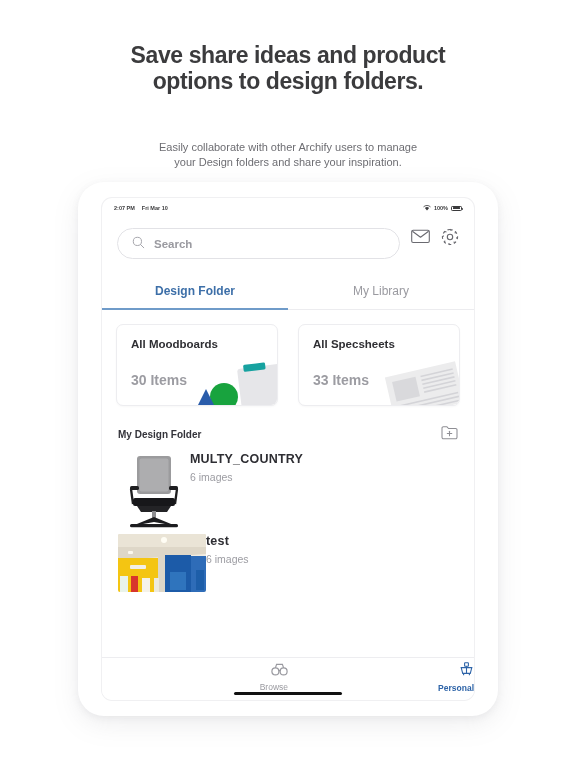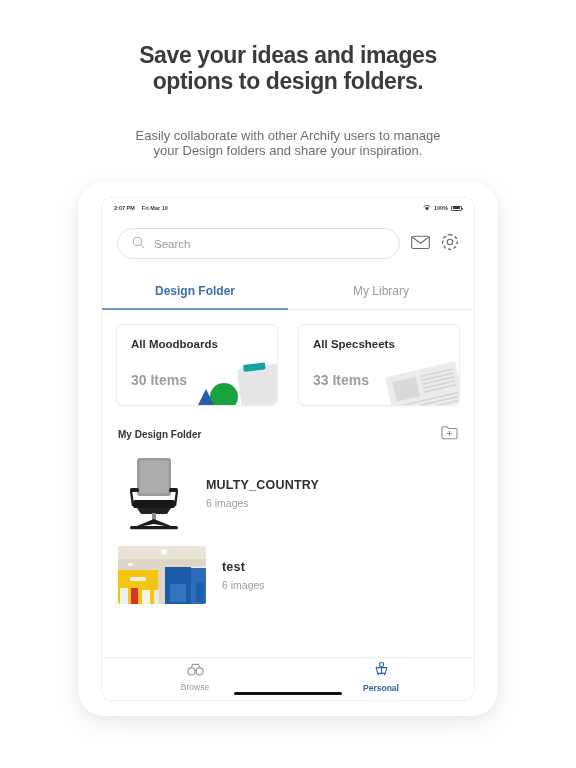--- a/index.html
+++ b/index.html
@@ -17,22 +17,22 @@
     text-align:center;
   }
   .promo-title{
     margin:0; padding-top:42px;
     font-size:23px; line-height:26px;
     font-weight:bold; color:#3b3b3d;
     letter-spacing:-0.4px;
   }
   .promo-title span{display:block;}
   .promo-sub{
-    margin:4px; padding-top:30px;
-    font-size:13px; line-height:15px;
+    margin:16px; padding-top:30px;
+    font-size:11px; line-height:15px;
     color:#6d6d72;
   }
   .promo-sub span{display:block;}
 
   
   .device{
     position:absolute;
     left:78px; top:182px;
     width:420px; height:534px;
     background:#ffffff;
@@ -66,22 +66,23 @@
     position:relative;box-sizing:border-box;padding:0.6px;
   }
   .batt i{display:block;height:100%;width:100%;background:#3a3a3c;border-radius:0.5px;}
   .batt:after{
     content:"";position:absolute;right:-1.8px;top:1.4px;
     width:1px;height:2.2px;background:#3a3a3c;border-radius:0 1px 1px 0;
   }
 
   
   .searchrow{
-    display:flex;align-items:center;gap:11px;
+    display:flex;gap:11px;
     padding:12px 15px 0 15px;
+    font-weight:bold;
   }
   .searchbar{
     flex:1;height:31px;border:1px solid #e2e2e6;border-radius:16px;
     display:flex;align-items:center;gap:9px;padding:0 14px;
     box-sizing:border-box;background:#fff;
   }
   .searchbar .ph{font-size:11.5px;color:#9a9aa0;}
   .hicon{flex:0 0 auto;cursor:pointer;}
 
   
@@ -122,52 +123,52 @@
   
   .sec{
     display:flex;align-items:center;
     padding:19px 16px 0 16px;
   }
   .sec-t{font-size:10px;font-weight:bold;color:#33333a;}
   .sec-ic{margin-left:auto;cursor:pointer;}
 
   
   .folders{padding:8px 16px 0 16px;}
-  .frow{display:flex;align-items:center;gap:16px;height:82px;}
+  .frow{display:flex;align-items:flex-start;height:82px;}
   .thumb{
     width:72px;height:78px;flex:0 0 auto;position:relative;overflow:hidden;
   }
   .frow .meta{flex:1;}
   .fname{font-size:12.5px;font-weight:bold;color:#2e2e33;letter-spacing:0.2px;}
   .fcount{font-size:10.5px;color:#9c9ca2;margin-top:5px;}
 
   .thumb2{
     width:88px;height:58px;flex:0 0 auto;border-radius:2px;overflow:hidden;position:relative;
   }
 
   
   .tabbar{
     position:absolute;left:0;bottom:0;width:100%;height:42px;
     background:#ffffff;border-top:1px solid #ededf0;
     display:flex;align-items:flex-start;
   }
-  .bt{flex:1;text-align:center;padding-top:4px;}
+  .bt{flex:1;text-align:right;padding-top:4px;}
   .bt .lbl{font-size:8.5px;margin-top:2px;color:#9a9aa0;}
   .bt.active .lbl{color:#2e64a8;font-weight:bold;}
   .homebar{
     position:absolute;left:50%;transform:translateX(-50%);
     bottom:5px;width:108px;height:3px;background:#111;border-radius:2px;
   }
 </style>
 </head>
 <body>
 
 <div class="promo">
   <h1 class="promo-title">
-    <span>Save your ideas and images</span>
+    <span>Save share ideas and product</span>
     <span>options to design folders.</span>
   </h1>
   <p class="promo-sub">
     <span>Easily collaborate with other Archify users to manage</span>
     <span>your Design folders and share your inspiration.</span>
   </p>
 </div>
 
 <div class="device">
   <div class="screen">

